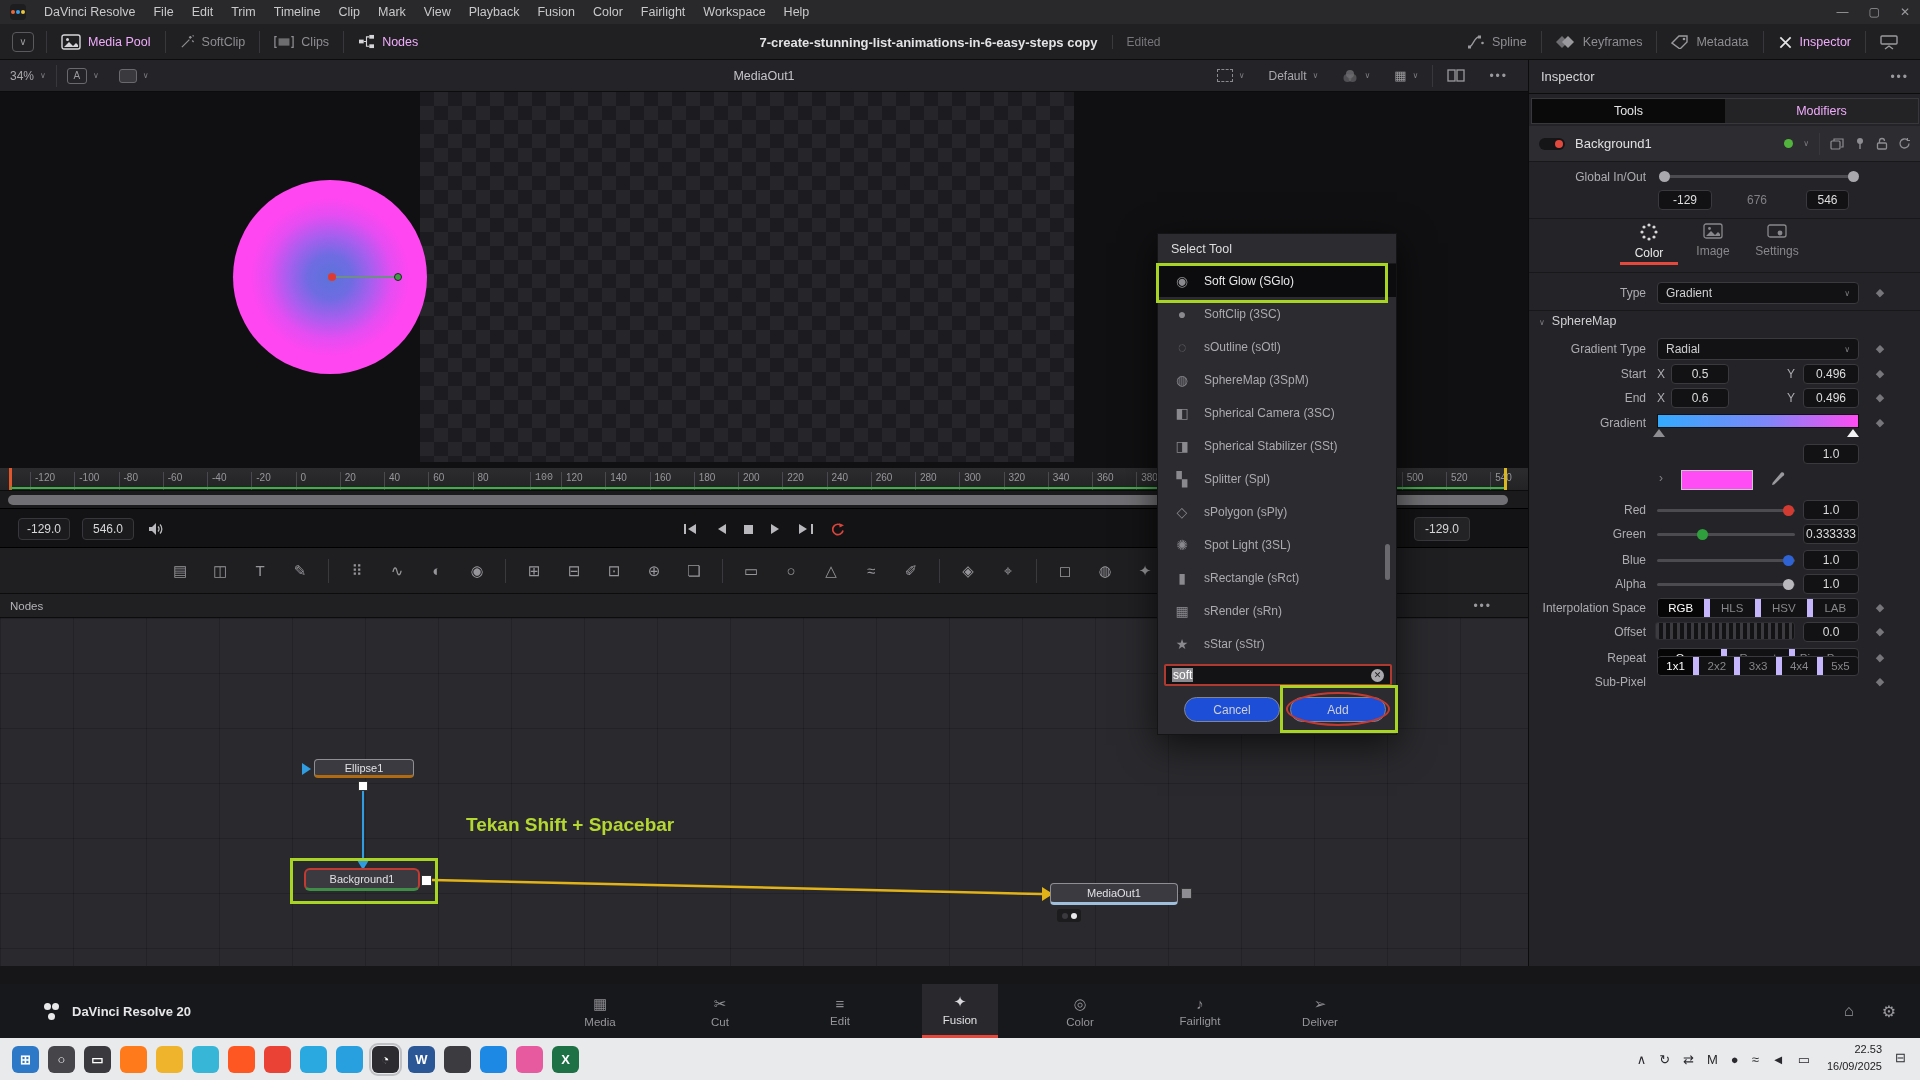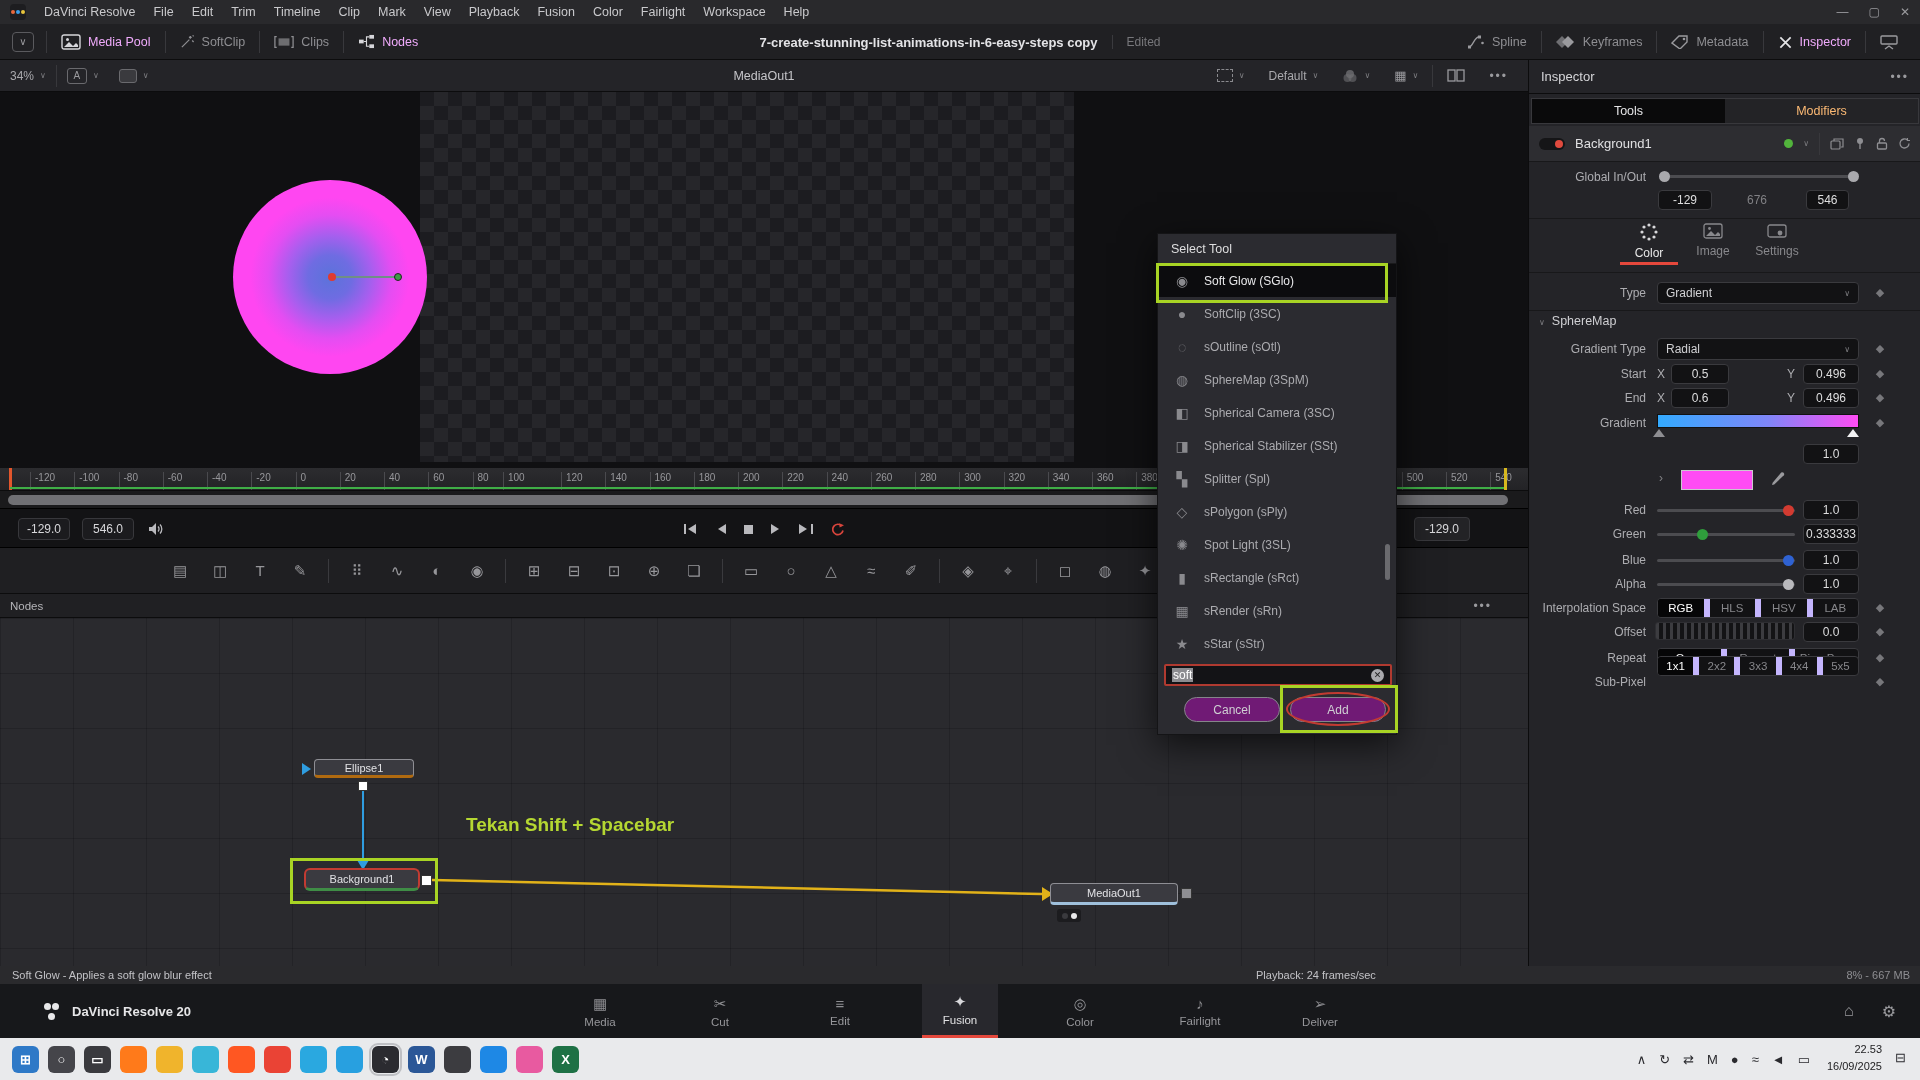--- a/index.html
+++ b/index.html
@@ -74,28 +74,28 @@
   
   #dialog{left:1157px;top:233px;width:240px;height:502px;background:#2b2b30;border:1px solid #141416;box-shadow:0 10px 34px rgba(0,0,0,.65);z-index:40}
   #dtitle{height:30px;line-height:30px;padding-left:13px;font-size:12.5px;color:#dededf;border-bottom:1px solid #1a1a1c}
   .ditem{position:relative;height:33px;display:flex;align-items:center;gap:12px;padding-left:14px;font-size:12px;color:#ababaf}
   .ditem .dicon{width:20px;text-align:center;font-size:14px;color:#8a8a8e}
   .ditem.sel{background:#0c0c0e;color:#e9e9eb}
   #dscroll{position:absolute;right:6px;top:310px;width:5px;height:36px;border-radius:3px;background:#6a6a6e}
   #dsearch{position:absolute;left:6px;top:430px;width:228px;height:22px;background:#131316;border:2px solid #b03a30;border-radius:2px;display:flex;align-items:center;padding:0 6px;font-size:12px;color:#fff}
   #dsearch .selword{background:#8c8c90;color:#fff;padding:0 1px}
   #dclear{margin-left:auto;width:13px;height:13px;border-radius:50%;background:#a9a9ad;color:#222;font-size:9px;line-height:13px;text-align:center}
-  .dbtn{position:absolute;top:463px;width:96px;height:25px;border:1px solid #85858a;border-radius:13px;background:#701a75;color:#cfcfd3;font-size:12px;display:flex;align-items:center;justify-content:center}
+  .dbtn{position:absolute;top:463px;width:96px;height:25px;border:1px solid #85858a;border-radius:13px;background:#1d4ed8;color:#cfcfd3;font-size:12px;display:flex;align-items:center;justify-content:center}
   #redellipse{position:absolute;left:128px;top:458px;width:104px;height:34px;border:2px solid #c23b32;border-radius:50%}
 
   
   #inspector{left:1528px;top:60px;width:392px;height:906px;background:#242428;border-left:1px solid #0c0c0d}
   #ihead{position:absolute;left:0;top:0;width:392px;height:34px;display:flex;align-items:center;padding:0 12px;font-size:13px;color:#d6d6d9;border-bottom:1px solid #0c0c0d}
   #itabs{position:absolute;left:2px;top:38px;width:388px;height:26px;background:#232326;border:1px solid #38383c;display:flex;font-size:12.5px}
-  #itabs .itab{flex:1;display:flex;align-items:center;justify-content:center;color:#fdba74}
+  #itabs .itab{flex:1;display:flex;align-items:center;justify-content:center;color:#f0abfc}
   #itabs .itab.on{background:#0a0a0b;color:#e4e4e6}
   #inoderow{position:absolute;left:0;top:66px;width:392px;height:36px;background:#2d2d31;border-bottom:1px solid #18181a;display:flex;align-items:center;padding:0 10px;gap:10px}
   #toggle{width:26px;height:12px;border-radius:6px;background:#151517;position:relative}
   #toggle i{position:absolute;right:2px;top:2px;width:8px;height:8px;border-radius:50%;background:#e04a3e}
   #inodename{font-size:13px;color:#e0e0e2}
   .ginfo{margin-left:auto;display:flex;align-items:center;gap:10px}
   .gdot{width:9px;height:9px;border-radius:50%;background:#52b43c}
   .ilabel{position:absolute;left:0;width:117px;text-align:right;font-size:12px;color:#adadb1}
   .ibox{position:absolute;background:#121214;border:1px solid #3a3a3e;border-radius:4px;color:#dededf;font-size:12px;display:flex;align-items:center;justify-content:center;height:20px}
   .idrop{position:absolute;left:128px;width:202px;height:22px;background:#121214;border:1px solid #3a3a3e;border-radius:4px;color:#d0d0d3;font-size:12px;display:flex;align-items:center;padding:0 8px}
@@ -312,21 +312,21 @@
       <span class="tick" style="left: 74.25px;">-100</span>
       <span class="tick" style="left: 118.5px;">-80</span>
       <span class="tick" style="left: 162.75px;">-60</span>
       <span class="tick" style="left: 207px;">-40</span>
       <span class="tick" style="left: 251.25px;">-20</span>
       <span class="tick" style="left: 295.5px;">0</span>
       <span class="tick" style="left: 339.75px;">20</span>
       <span class="tick" style="left: 384px;">40</span>
       <span class="tick" style="left: 428.25px;">60</span>
       <span class="tick" style="left: 472.5px;">80</span>
-      <span class="tick" style="left: 503px;">100</span>
+      <span class="tick" style="left: 530px; font-family: Liberation Mono, monospace;">100</span>
       <span class="tick" style="left: 561px;">120</span>
       <span class="tick" style="left: 605.25px;">140</span>
       <span class="tick" style="left: 649.5px;">160</span>
       <span class="tick" style="left: 693.75px;">180</span>
       <span class="tick" style="left: 738px;">200</span>
       <span class="tick" style="left: 782.25px;">220</span>
       <span class="tick" style="left: 826.5px;">240</span>
       <span class="tick" style="left: 870.75px;">260</span>
       <span class="tick" style="left: 915px;">280</span>
       <span class="tick" style="left: 959.25px;">300</span>
@@ -686,25 +686,20 @@
     <div class="segc" style="top:596px">
       <span class="seg on">1x1</span>
       <span class="seg">2x2</span>
       <span class="seg">3x3</span>
       <span class="seg">4x4</span>
       <span class="seg">5x5</span>
     </div>
     <span class="diamond" style="top:615px">◆</span>
   </div>
 
-  <div id="statusbar" class="abs">
-    <span style="padding-left:12px">Soft Glow - Applies a soft glow blur effect</span>
-    <span class="abs" style="left:1256px">Playback: 24 frames/sec</span>
-    <span class="abs" style="right:10px;color:#8e8e92">8% - 667 MB</span>
-  </div>
 
   <div id="pagebar" class="abs">
     <div id="brand">
       <span id="brandlogo">
           <i style="background:#e8e8ea"></i>
           <i style="background:#e8e8ea"></i>
           <i style="background:#e8e8ea;margin-top:-3px"></i>
         </span>
       <span>DaVinci Resolve 20</span>
     </div>

